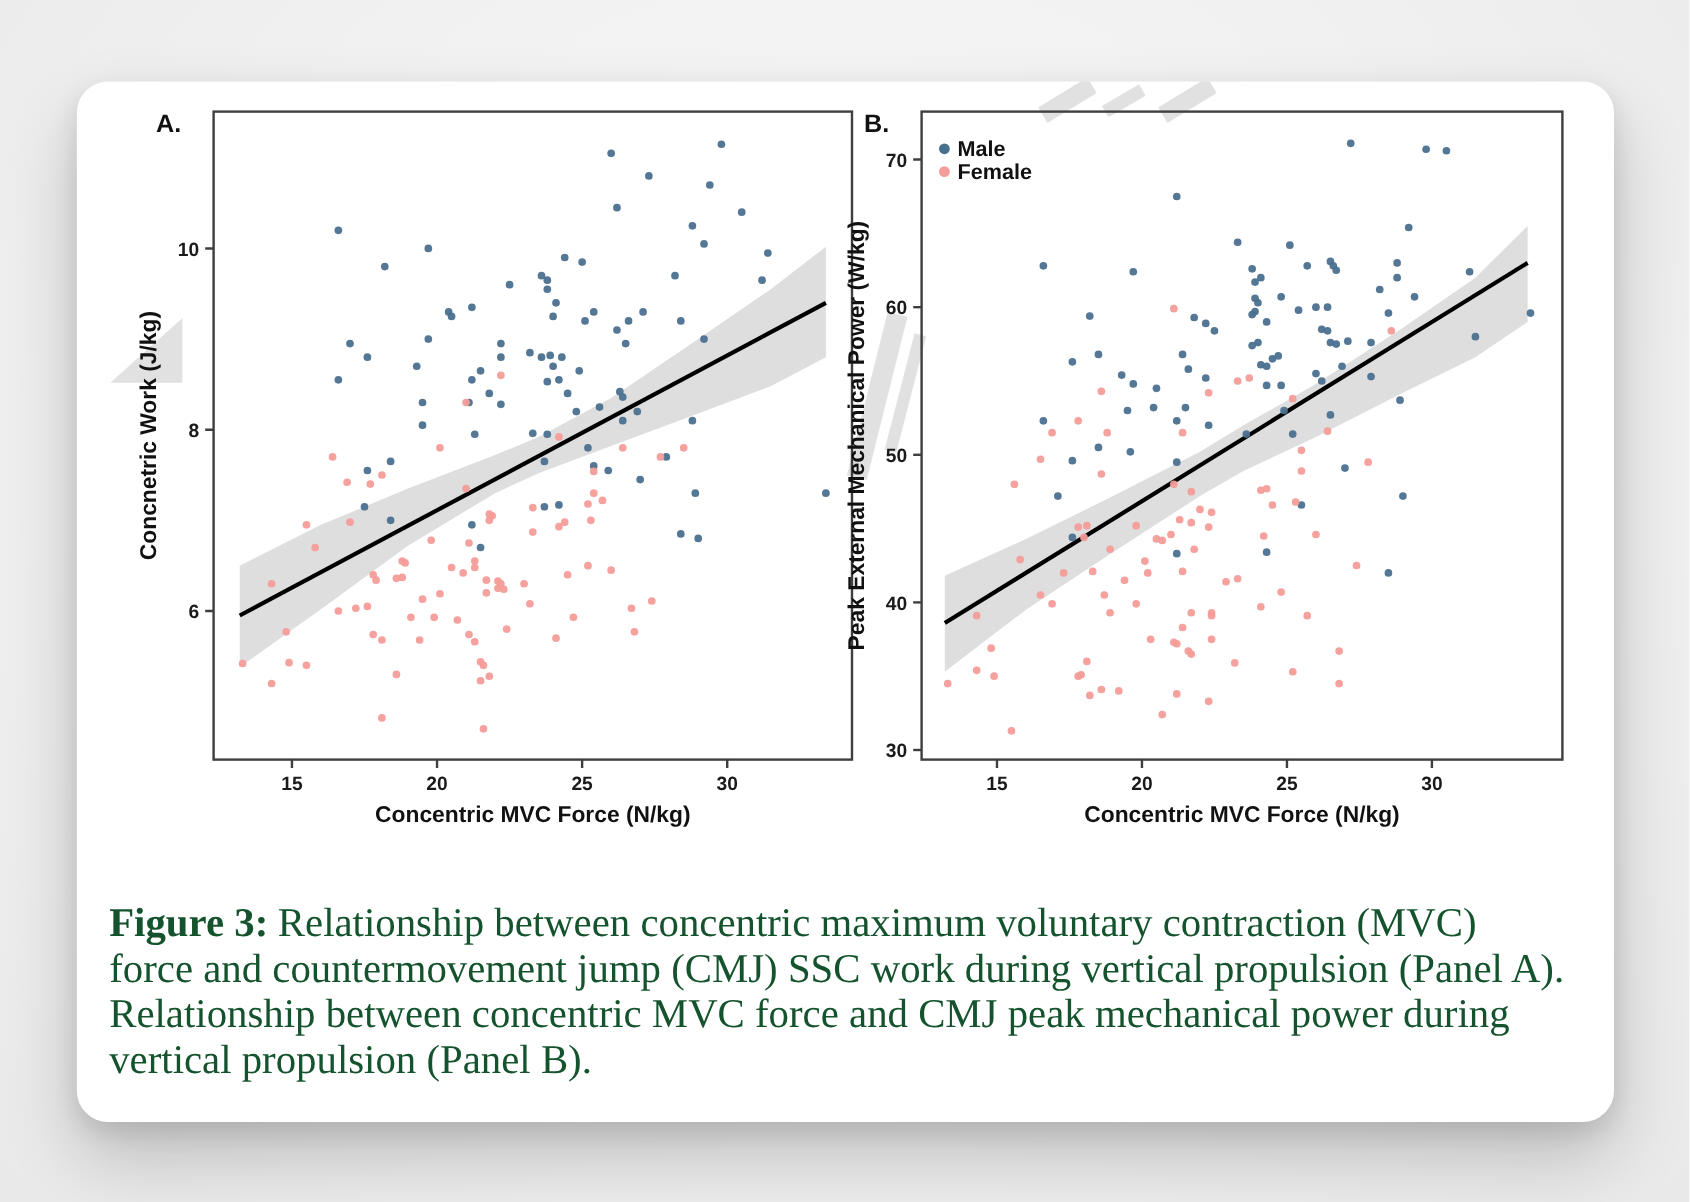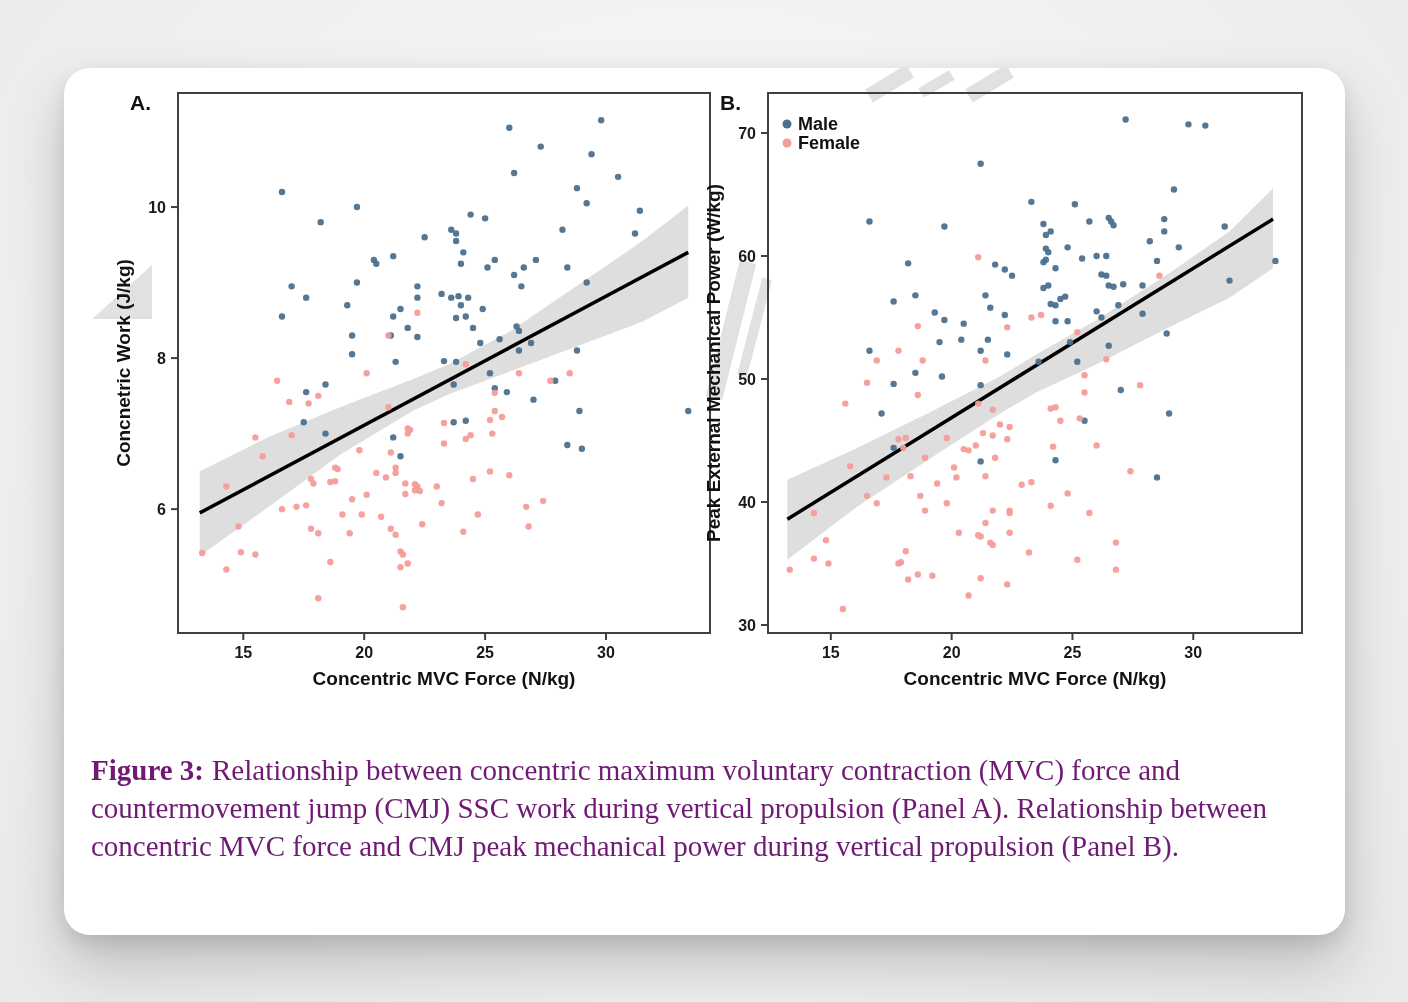--- a/index.html
+++ b/index.html
@@ -15,21 +15,21 @@
     background:#ffffff;border-radius:26px;
     box-shadow:0 30px 60px rgba(0,0,0,.20), 0 8px 20px rgba(0,0,0,.10);
   }
   .chart-svg{position:absolute;left:0;top:0;width:1281px;height:867px;}
   .svg-tick{font:700 16px "Liberation Sans",sans-serif;fill:#1a1a1a;}
   .svg-axis-label{font:700 19px "Liberation Sans",sans-serif;fill:#111111;}
   .svg-panel-letter{font:700 21px "Liberation Sans",sans-serif;fill:#111111;}
   .svg-legend{font:700 18px "Liberation Sans",sans-serif;fill:#111111;}
   .caption{
     position:absolute;left:27px;top:683px;width:1216px;
-    font-family:"Liberation Serif",serif;font-size:29px;line-height:38px;color:#701a75;
+    font-family:"Liberation Serif",serif;font-size:34px;line-height:38px;color:#14532d;
   }
   .cap-label{font-weight:700;margin-right:8px;}
 </style>
 </head>
 <body>
 
 <div class="page">
   <div class="card">
     <svg id="figure-svg" class="chart-svg" viewBox="0 0 1281 867">
         <g stroke="#c9c9c9" opacity="0.55">

